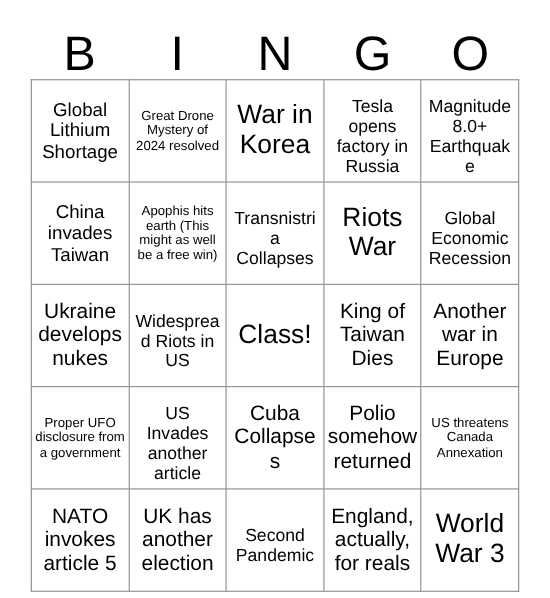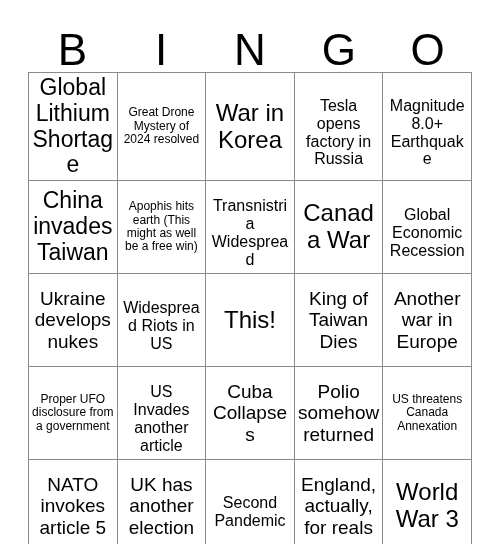--- a/index.html
+++ b/index.html
@@ -56,21 +56,21 @@
     overflow: hidden;
   }
   .cell-text {
     display: block;
     line-height: 1.12;
     word-wrap: break-word;
   }
 
   
   .fs-xl   { font-size: 24px; }
-  .fs-lg   { font-size: 23px; }
+  .fs-lg   { font-size: 17px; }
   .fs-md   { font-size: 19px; }
   .fs-sm   { font-size: 16px; margin-top: 12px; }
   .fs-xs   { font-size: 12px; }
 </style>
 </head>
 <body>
 
 <div id="card">
 
   <div id="header">
@@ -101,38 +101,38 @@
           </td>
       </tr>
       <tr>
         <td>
             <span class="cell-text fs-lg">China invades Taiwan</span>
           </td>
         <td>
             <span class="cell-text fs-xs">Apophis hits earth (This might as well be a free win)</span>
           </td>
         <td>
-            <span class="cell-text fs-sm">Transnistria Widespread</span>
+            <span class="cell-text fs-sm">Transnistria Collapses</span>
           </td>
         <td>
-            <span class="cell-text fs-xl">Canada War</span>
+            <span class="cell-text fs-xl">Riots War</span>
           </td>
         <td>
             <span class="cell-text fs-sm">Global Economic Recession</span>
           </td>
       </tr>
       <tr>
         <td>
             <span class="cell-text fs-md">Ukraine develops nukes</span>
           </td>
         <td>
             <span class="cell-text fs-sm">Widespread Riots in US</span>
           </td>
         <td>
-            <span class="cell-text fs-xl">This!</span>
+            <span class="cell-text fs-xl">Class!</span>
           </td>
         <td>
             <span class="cell-text fs-md">King of Taiwan Dies</span>
           </td>
         <td>
             <span class="cell-text fs-md">Another war in Europe</span>
           </td>
       </tr>
       <tr>
         <td>

